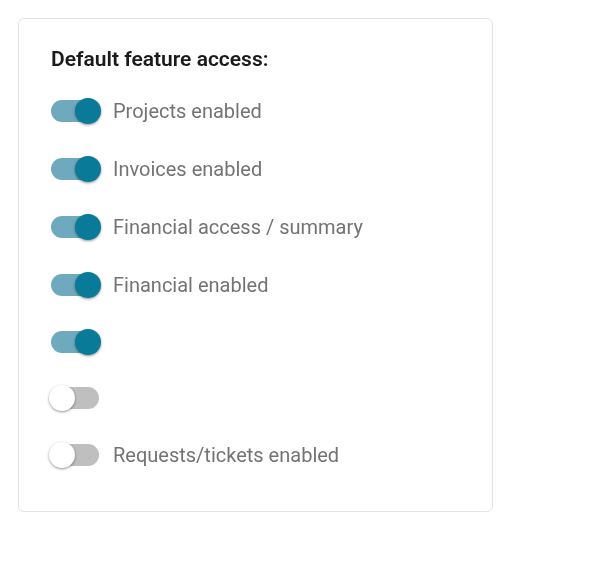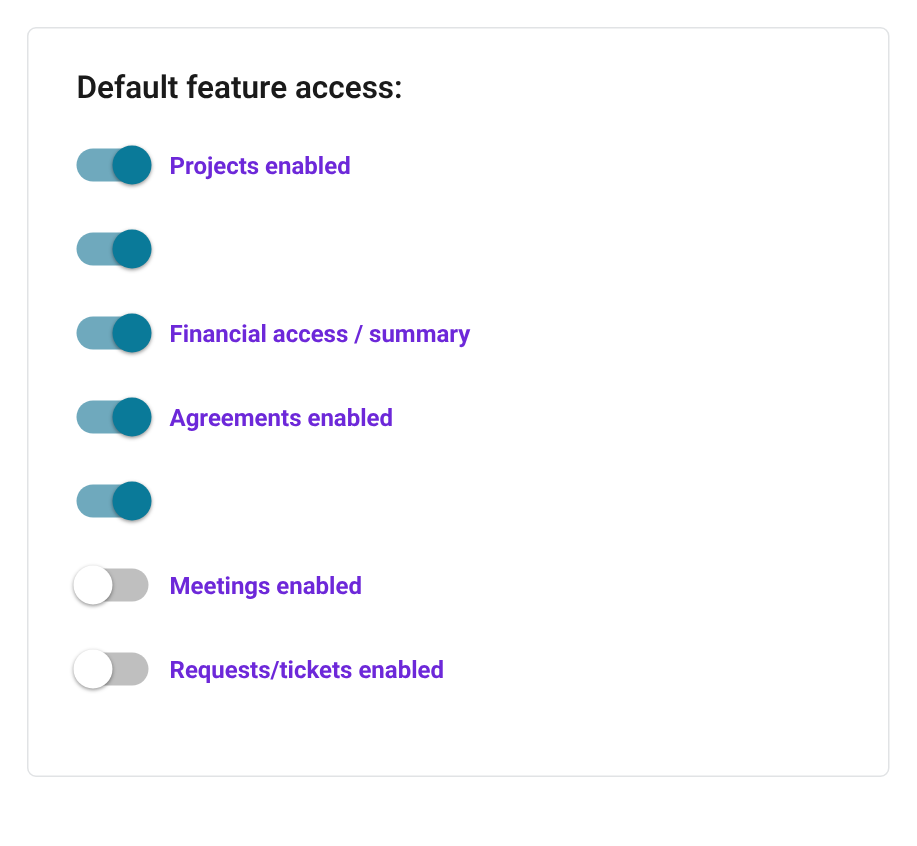--- a/index.html
+++ b/index.html
@@ -6,24 +6,24 @@
       box-sizing: border-box;
       margin: 0;
       padding: 0;
     }
     body {
       font-family: -apple-system, BlinkMacSystemFont, "Segoe UI", Roboto, Helvetica, Arial, sans-serif;
       background: #ffffff;
       padding: 18px;
     }
     .panel {
-      width: 575px;
+      width: 475px;
       border: 1px solid #e1e3e5;
       border-radius: 6px;
-      padding: 28px 32px 48px 32px;
+      padding: 28px 32px 32px 32px;
     }
     .panel-title {
       font-size: 21px;
       font-weight: 600;
       color: #1a1a1a;
       margin-bottom: 28px;
     }
     .toggle-row {
       display: flex;
       align-items: center;
@@ -65,23 +65,23 @@
       left: 24px;
     }
     .toggle.off .track {
       background: #bfbfbf;
     }
     .toggle.off .knob {
       background: #ffffff;
       left: -2px;
     }
     .toggle-label {
-      font-size: 16px;
-      color: #6d28d9;
-      font-weight: 700;
+      font-size: 20px;
+      color: #737373;
+      font-weight: 400;
     }
   </style>
 </head>
 <body>
 
 <div class="panel">
   <h2 class="panel-title">Default feature access:</h2>
 
   <div class="toggle-row">
     <div class="toggle on">
@@ -89,51 +89,51 @@
       <div class="knob"></div>
     </div>
     <span class="toggle-label">Projects enabled</span>
   </div>
 
   <div class="toggle-row">
     <div class="toggle on">
       <div class="track"></div>
       <div class="knob"></div>
     </div>
+    <span class="toggle-label">Invoices enabled</span>
   </div>
 
   <div class="toggle-row">
     <div class="toggle on">
       <div class="track"></div>
       <div class="knob"></div>
     </div>
     <span class="toggle-label">Financial access / summary</span>
   </div>
 
   <div class="toggle-row">
     <div class="toggle on">
       <div class="track"></div>
       <div class="knob"></div>
     </div>
-    <span class="toggle-label">Agreements enabled</span>
+    <span class="toggle-label">Financial enabled</span>
   </div>
 
   <div class="toggle-row">
     <div class="toggle on">
       <div class="track"></div>
       <div class="knob"></div>
     </div>
   </div>
 
   <div class="toggle-row">
     <div class="toggle off">
       <div class="track"></div>
       <div class="knob"></div>
     </div>
-    <span class="toggle-label">Meetings enabled</span>
   </div>
 
   <div class="toggle-row">
     <div class="toggle off">
       <div class="track"></div>
       <div class="knob"></div>
     </div>
     <span class="toggle-label">Requests/tickets enabled</span>
   </div>
 </div>

